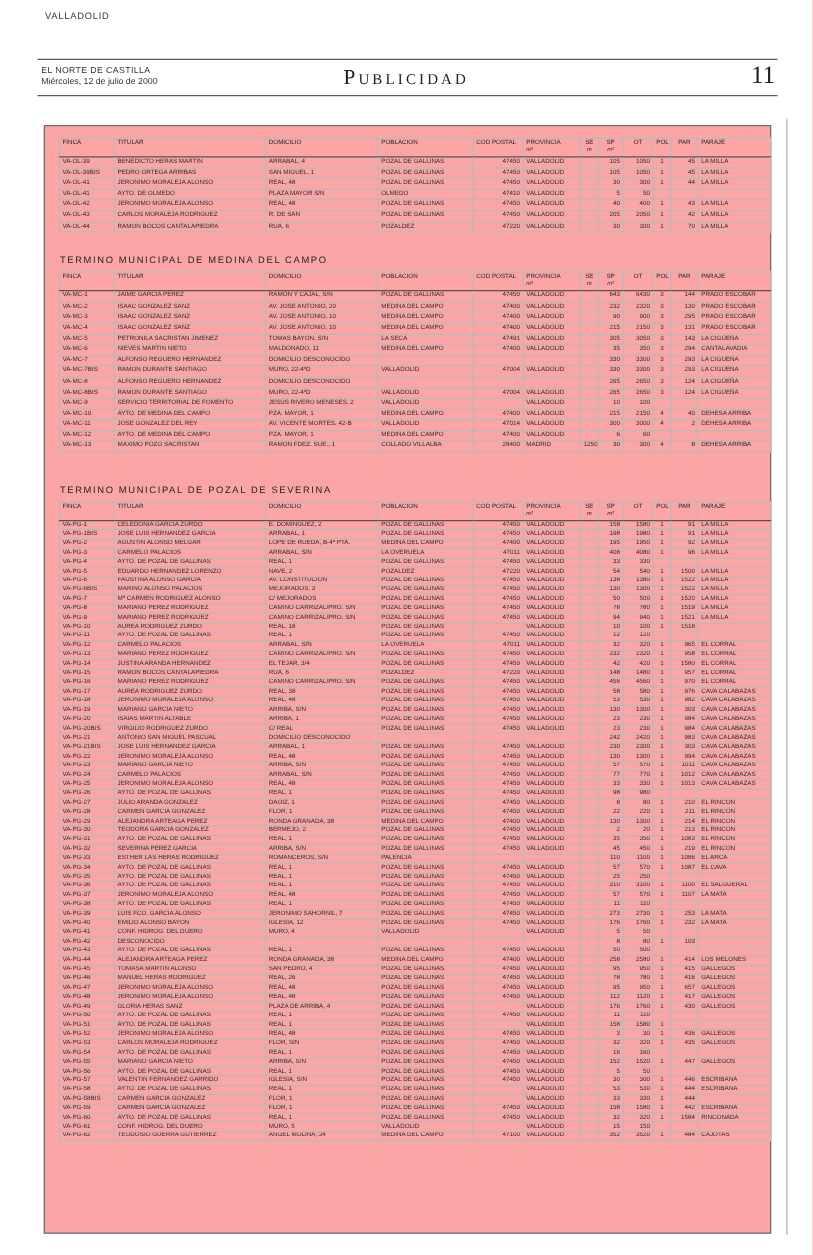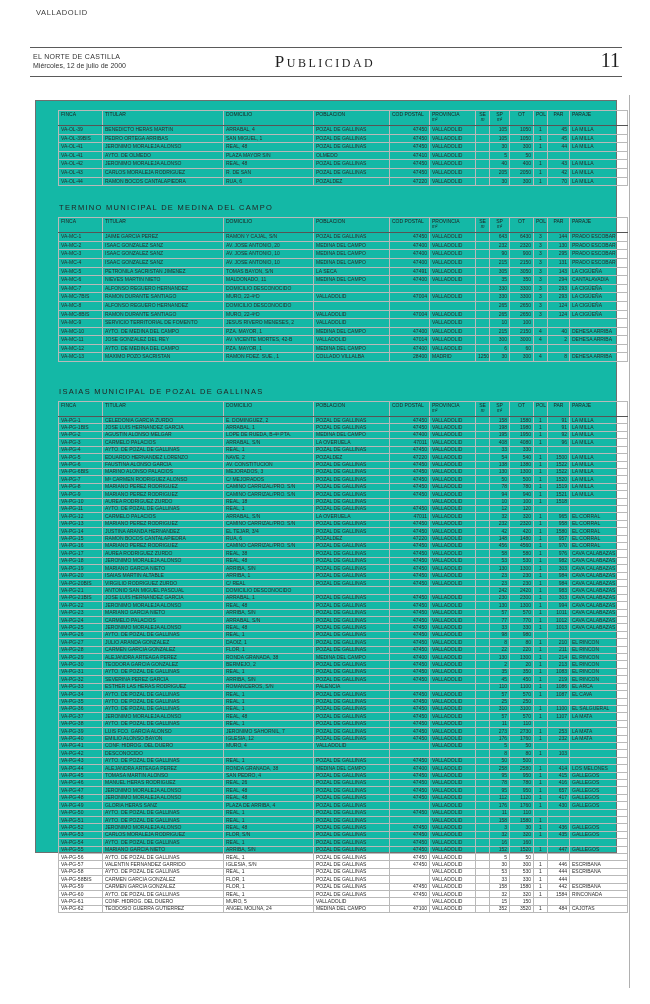--- a/index.html
+++ b/index.html
@@ -16,22 +16,22 @@
   .section-name{
     position:absolute;left:0;right:0;top:52px;text-align:center;
     font-family:"Liberation Serif", serif;font-size:17px;font-variant:small-caps;
     letter-spacing:2.5px;color:#1e1e1e;
   }
   .page-number{
     position:absolute;right:30px;top:49px;font-family:"Liberation Serif", serif;
     font-size:20px;color:#1e1e1e;
   }
   .content-box{
-    position:absolute;left:35px;top:100px;width:582px;height:753px;
-    border:1px solid #6f6f6f;box-sizing:border-box;padding:7px 5px 0 22px;background:#14b8a6;
+    position:absolute;left:35px;top:100px;width:582px;height:887px;
+    border:1px solid #6f6f6f;box-sizing:border-box;padding:7px 5px 0 11px;background:#fca5a5;
   }
   .edge-rule{position:absolute;left:629px;top:95px;width:1px;height:893px;background:#b0b0b0;}
   .section-title{
     font-size:7.5px;letter-spacing:1.3px;color:#232323;font-weight:normal;
     margin:0 0 5px 1px;
   }
   .st1{margin-top:17px;}
   .st2{margin-top:25px;}
   table{
     border-collapse:collapse;width:100%;table-layout:fixed;
@@ -470,21 +470,21 @@
           <td class="c7">30</td>
           <td class="c8">300</td>
           <td class="c9">4</td>
           <td class="c10">8</td>
           <td class="c11">DEHESA ARRIBA</td>
           <td class="c12">LABOR SECANO</td>
         </tr>
       </tbody>
     </table>
 
-  <h2 class="section-title st2">ISAIAS MUNICIPAL DE POZAL DE GALLINAS</h2>
+  <h2 class="section-title st2">TERMINO MUNICIPAL DE POZAL DE SEVERINA</h2>
   <table class="dense">
       <colgroup>
         <col style="width: 44px;">
         <col style="width: 121px;">
         <col style="width: 90px;">
         <col style="width: 76px;">
         <col style="width: 40px;">
         <col style="width: 46px;">
         <col style="width: 14px;">
         <col style="width: 20px;">

